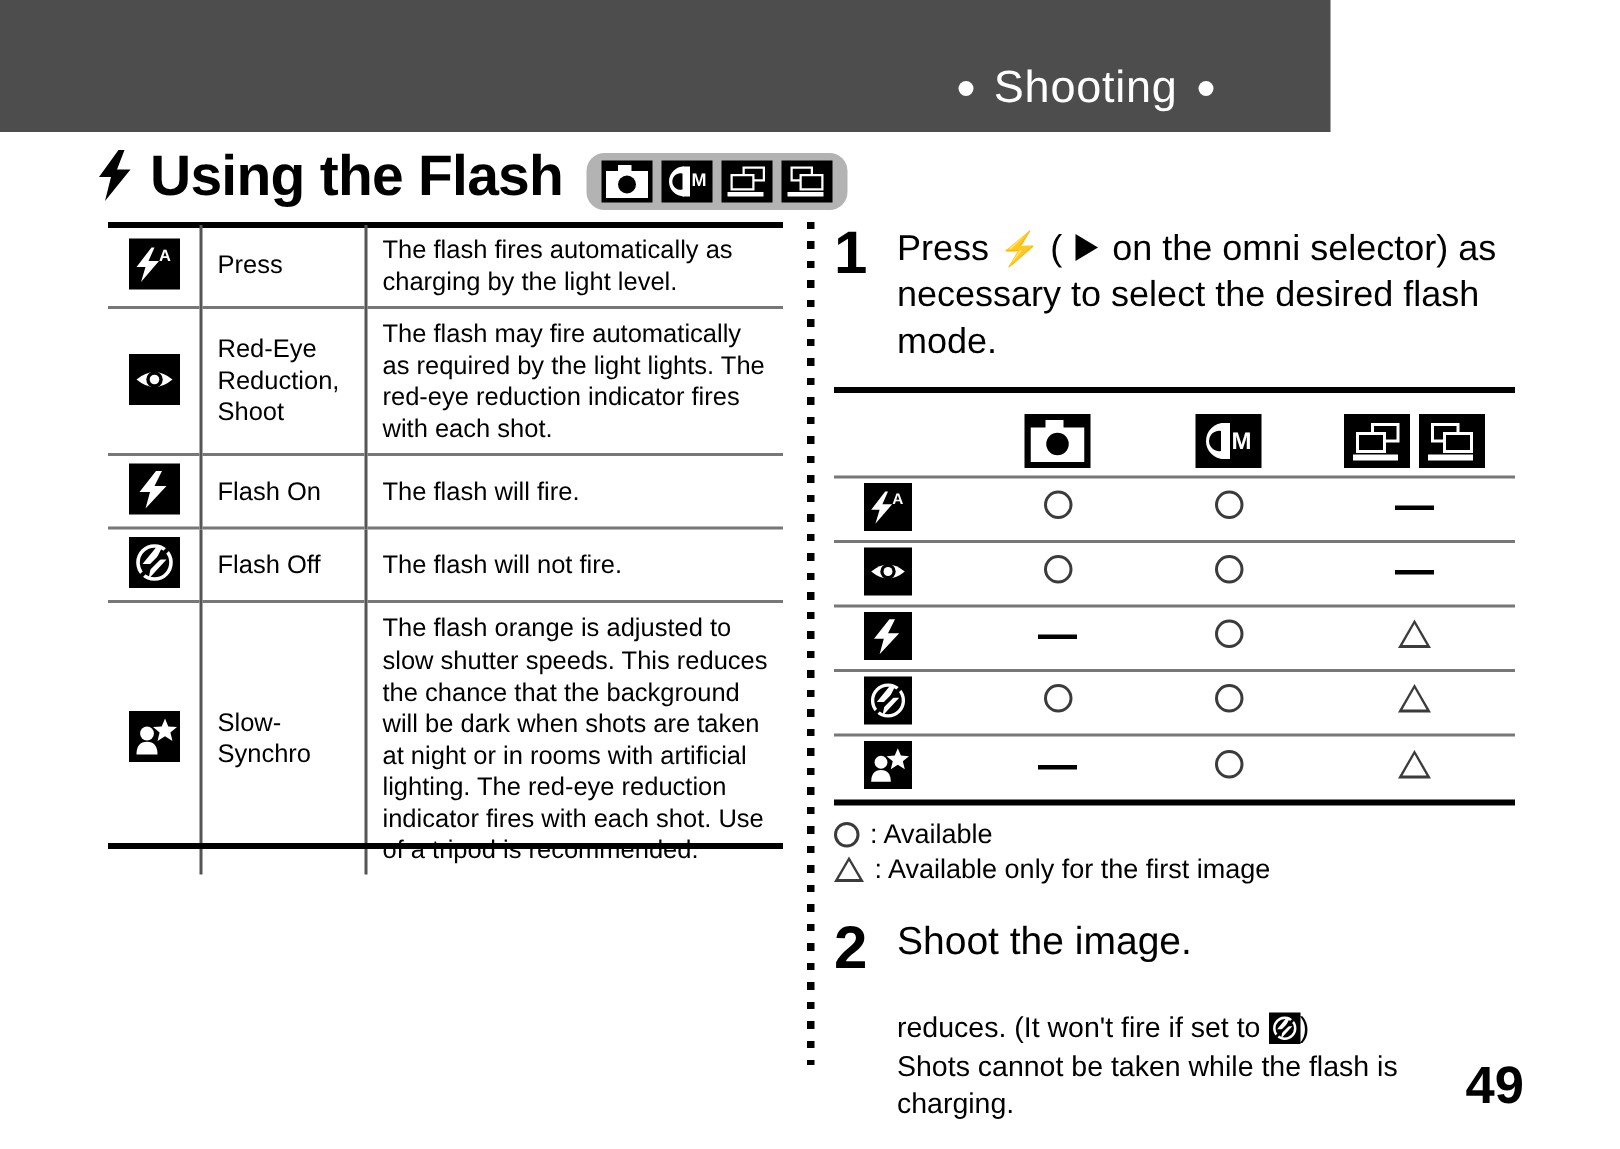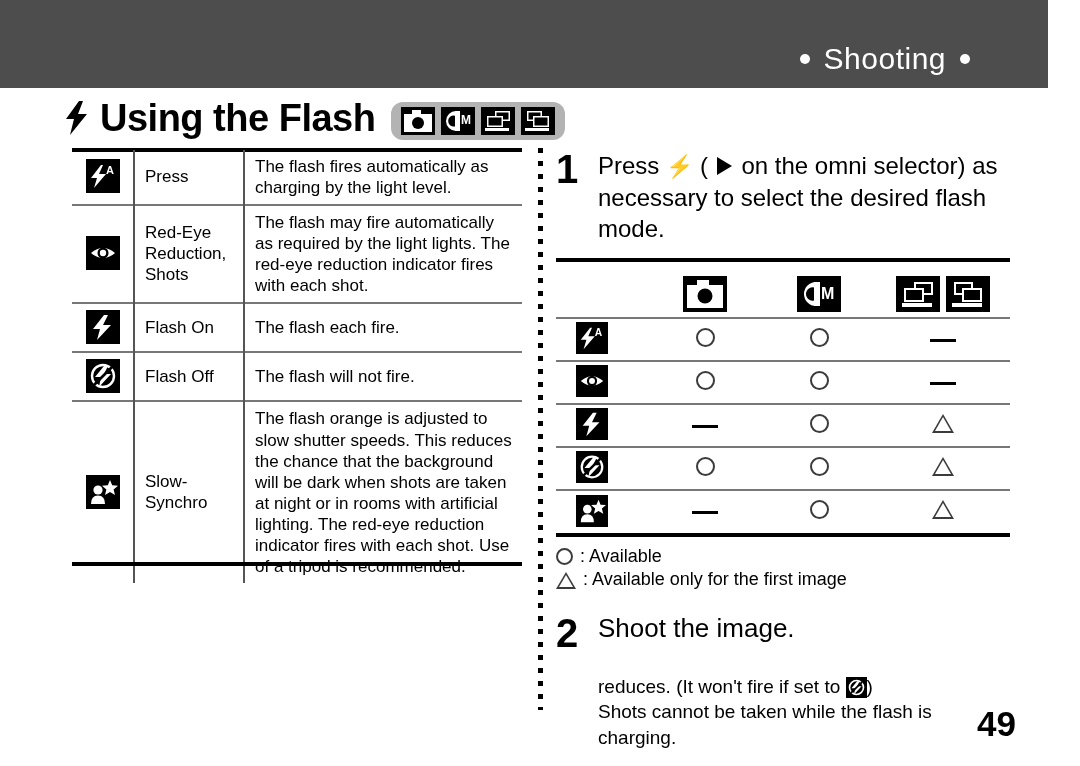--- a/index.html
+++ b/index.html
@@ -14,21 +14,21 @@
   #page {
     position: relative;
     width: 1080px; height: 766px;
     background: #ffffff;
   }
 
   
   .header-bar {
     position: absolute;
     left: 0; top: 0;
-    width: 1048px; height: 88px;
+    width: 887px; height: 88px;
     background: #4d4d4d;
   }
   .header-section {
     position: absolute;
     right: 78px; top: 42px;
     display: flex;
     align-items: center;
     gap: 14px;
     color: #ffffff;
     font-size: 30px;
@@ -316,34 +316,34 @@
       <tr>
         <td class="col-icon" style="height:90px;">
           <span class="tile" style="width:34px;height:34px;">
             <svg width="30" height="30" viewBox="0 0 30 30">
               <path d="M3 15 Q15 5 27 15 Q15 25 3 15 Z" fill="#fff"></path>
               <circle cx="15" cy="15" r="5.5" fill="#000"></circle>
               <circle cx="15" cy="15" r="3.2" fill="#fff"></circle>
             </svg>
           </span>
         </td>
-        <td class="col-name">Red-Eye Reduction, Shots</td>
+        <td class="col-name">Red-Eye Reduction, Shoot</td>
         <td class="col-desc">The flash may fire automatically as required by the light lights. The red-eye reduction indicator fires with each shot.</td>
       </tr>
 
       <tr>
         <td class="col-icon" style="height:49px;">
           <span class="tile" style="width:34px;height:34px;">
             <svg width="30" height="30" viewBox="0 0 30 30">
               <polygon points="16,3 5,17 12,17 9,28 23,13 15,13 20,3" fill="#fff"></polygon>
             </svg>
           </span>
         </td>
         <td class="col-name">Flash On</td>
-        <td class="col-desc">The flash each fire.</td>
+        <td class="col-desc">The flash will fire.</td>
       </tr>
 
       <tr>
         <td class="col-icon" style="height:49px;">
           <span class="tile" style="width:34px;height:34px;">
             <svg width="30" height="30" viewBox="0 0 30 30">
               <circle cx="15" cy="15" r="11" fill="none" stroke="#fff" stroke-width="2.4"></circle>
               <polygon points="16,5 7,16 13,16 11,26 23,13 16,13 20,5" fill="#fff"></polygon>
               <line x1="6" y1="24" x2="24" y2="6" stroke="#000" stroke-width="2.6"></line>
             </svg>

